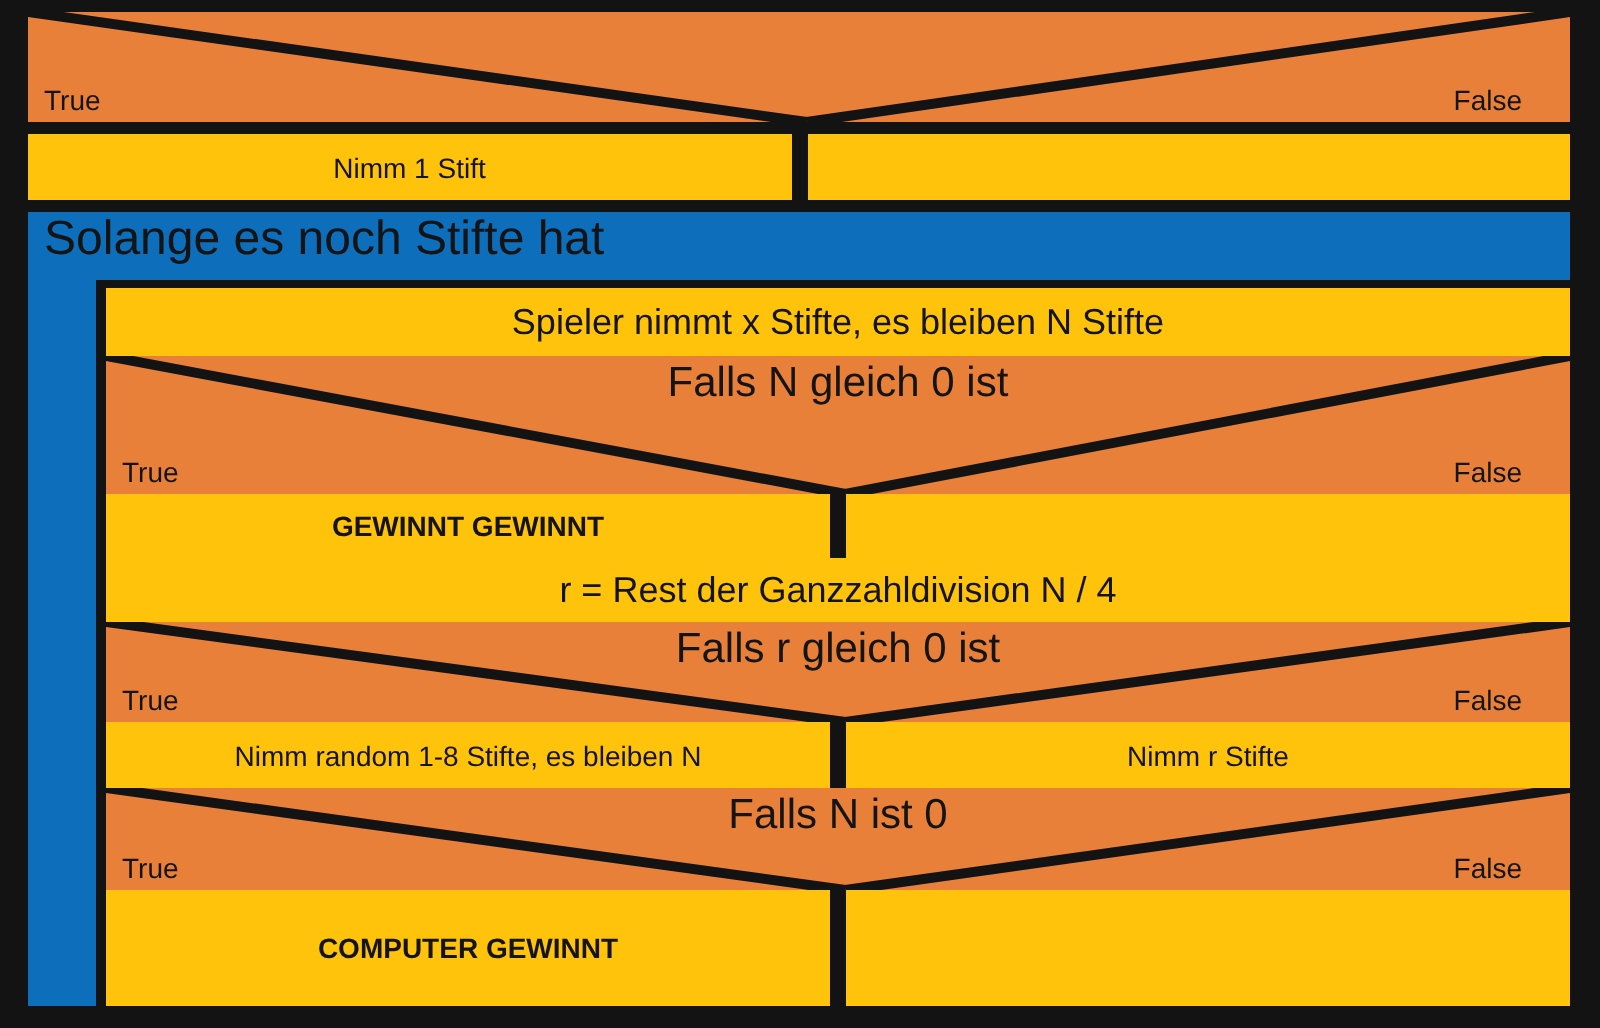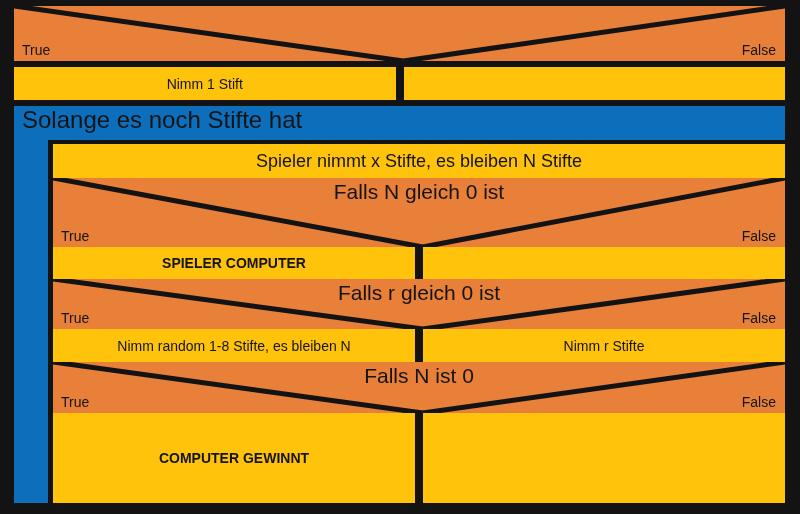--- a/index.html
+++ b/index.html
@@ -17,21 +17,21 @@
   
   .cond{position:relative;background:var(--orange,#E8803A);flex:0 0 auto;}
   .cond svg{position:absolute;inset:0;width:100%;height:100%;display:block;}
   .cond svg line{stroke:var(--frame,#131313);stroke-width:5;}
   .cond-title{
     position:absolute;top:1px;left:0;width:100%;
     text-align:center;font-size:21px;line-height:1.25;
   }
   .tf{position:absolute;bottom:3px;font-size:14px;}
   .tf-true{left:8px;}
-  .tf-false{right:9px;}
+  .tf-false{right:24px;}
 
   
   .action{
     background:var(--yellow,#FFC30B);
     display:flex;align-items:center;justify-content:center;
     font-size:18px;flex:0 0 auto;
   }
   .split{display:flex;gap:8px;flex:0 0 auto;}
   .split .box{
     flex:1 1 0;background:var(--yellow,#FFC30B);
@@ -96,27 +96,30 @@
               <line x1="0" y1="0" x2="50.5%" y2="100%"></line>
               <line x1="100%" y1="0" x2="50.5%" y2="100%"></line>
             </svg>
             <div class="cond-title">Falls N gleich 0 ist</div>
             <div class="tf tf-true">True</div>
             <div class="tf tf-false">False</div>
           </div>
 
           <div class="split" style="height:32px">
             <div class="box bold">
-              <span>SPIELER COMPUTER</span>
+              <span>GEWINNT GEWINNT</span>
             </div>
             <div class="box">
               <span></span>
             </div>
           </div>
 
+          <div class="action" style="height:32px">
+            <span>r = Rest der Ganzzahldivision N / 4</span>
+          </div>
 
           <div class="cond" style="height:50px">
             <svg aria-hidden="true">
               <line x1="0" y1="0" x2="50.5%" y2="100%"></line>
               <line x1="100%" y1="0" x2="50.5%" y2="100%"></line>
             </svg>
             <div class="cond-title">Falls r gleich 0 ist</div>
             <div class="tf tf-true">True</div>
             <div class="tf tf-false">False</div>
           </div>

